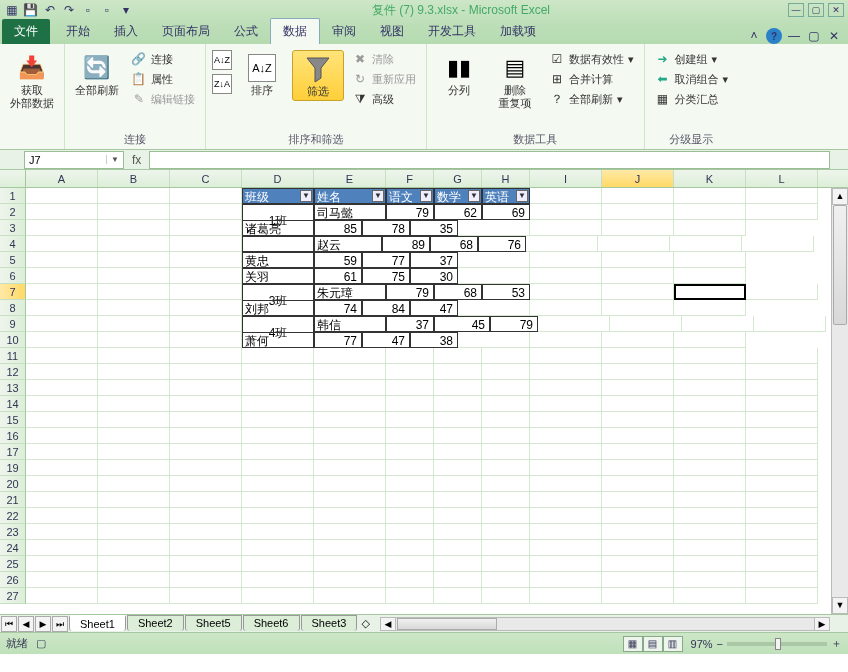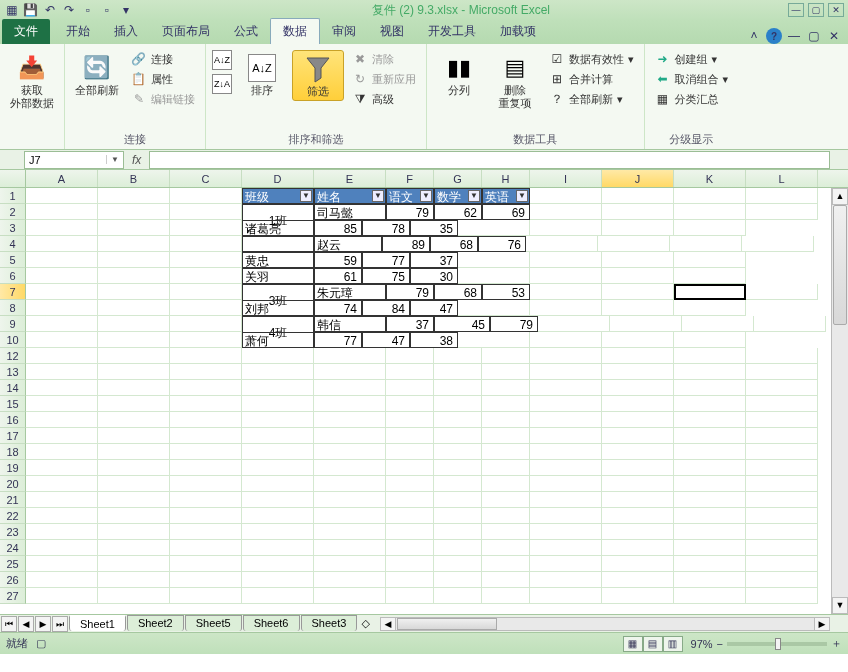--- a/index.html
+++ b/index.html
@@ -36,21 +36,21 @@
 .minibtn.disabled { color: #999; }
 .minibtn .ic { width: 16px; height: 16px; display: inline-flex; align-items: center; justify-content: center; font-size: 12px; }
 .sortstack { display:flex; flex-direction:column; gap:4px; align-items:center; }
 .azbox { border:1px solid #888; width:20px; height:20px; font-size:9px; display:flex; align-items:center; justify-content:center; background:#fff; }
 
 
 .fxrow { height: 20px; border-bottom: 1px solid #a6c8a0; display: flex; align-items: center; background: #e9f2e6; }
 .namebox { width: 100px; height: 18px; background: #fff; border: 1px solid #9bbd95; margin-left: 24px; display: flex; align-items: center; padding: 0 4px; font-size: 11px; }
 .namebox .dd { margin-left: auto; font-size: 8px; color: #555; border-left:1px solid #ccc; padding-left:4px;}
 .fxbtns { display: flex; align-items: center; gap: 6px; padding: 0 8px; color: #888; }
-.fxlabel { font-style: italic; color: #555; }
+.fxlabel { color: #555; }
 .fxinput { flex: 1; height: 18px; background: #fff; border: 1px solid #9bbd95; margin-right: 18px; }
 
 
 .gridwrap { position: relative; height: 462px; display: flex; flex-direction: column; }
 .colheads { display: flex; height: 18px; background: linear-gradient(#eef5ec,#dceed8); border-bottom: 1px solid #a6c8a0; }
 .corner { width: 26px; border-right: 1px solid #a6c8a0; background: linear-gradient(#eef5ec,#dceed8); }
 .ch { border-right: 1px solid #c7dec2; text-align: center; font-size: 11px; color: #335; line-height: 18px; }
 .ch.sel { background: linear-gradient(#ffe9a6,#ffd966); }
 .rows { flex: 1; overflow: hidden; position: relative; }
 .r { display: flex; height: 16px; }
@@ -99,21 +99,21 @@
 <div class="titlebar">
   <div class="qat">
     <span>▦</span>
     <span>💾</span>
     <span>↶</span>
     <span>↷</span>
     <span>▫</span>
     <span>▫</span>
     <span>▾</span>
   </div>
-  <div class="title">复件 (2) 9.3.xlsx - Microsoft Excel</div>
+  <div class="title">复件 (7) 9.3.xlsx - Microsoft Excel</div>
   <div class="winctl">
     <span>—</span>
     <span>▢</span>
     <span>✕</span>
   </div>
 </div>
 
 <div class="tabs">
   <div class="tab file">文件</div>
   <div class="tab">开始</div>
@@ -430,20 +430,35 @@
         <div class="c tdname" style="width: 72px;">萧何</div>
         <div class="c td" style="width: 48px;">77</div>
         <div class="c td" style="width: 48px;">47</div>
         <div class="c td" style="width: 48px;">38</div>
         <div class="c" style="width: 72px;"></div>
         <div class="c" style="width: 72px;"></div>
         <div class="c" style="width: 72px;"></div>
         <div class="c" style="width: 72px;"></div>
       </div>
       <div class="r">
+        <div class="rh">11</div>
+        <div class="c" style="width: 72px;"></div>
+        <div class="c" style="width: 72px;"></div>
+        <div class="c" style="width: 72px;"></div>
+        <div class="c" style="width: 72px;"></div>
+        <div class="c" style="width: 72px;"></div>
+        <div class="c" style="width: 48px;"></div>
+        <div class="c" style="width: 48px;"></div>
+        <div class="c" style="width: 48px;"></div>
+        <div class="c" style="width: 72px;"></div>
+        <div class="c" style="width: 72px;"></div>
+        <div class="c" style="width: 72px;"></div>
+        <div class="c" style="width: 72px;"></div>
+      </div>
+      <div class="r">
         <div class="rh">12</div>
         <div class="c" style="width: 72px;"></div>
         <div class="c" style="width: 72px;"></div>
         <div class="c" style="width: 72px;"></div>
         <div class="c" style="width: 72px;"></div>
         <div class="c" style="width: 72px;"></div>
         <div class="c" style="width: 48px;"></div>
         <div class="c" style="width: 48px;"></div>
         <div class="c" style="width: 48px;"></div>
         <div class="c" style="width: 72px;"></div>
@@ -506,35 +521,20 @@
         <div class="c" style="width: 48px;"></div>
         <div class="c" style="width: 48px;"></div>
         <div class="c" style="width: 48px;"></div>
         <div class="c" style="width: 72px;"></div>
         <div class="c" style="width: 72px;"></div>
         <div class="c" style="width: 72px;"></div>
         <div class="c" style="width: 72px;"></div>
       </div>
       <div class="r">
         <div class="rh">17</div>
-        <div class="c" style="width: 72px;"></div>
-        <div class="c" style="width: 72px;"></div>
-        <div class="c" style="width: 72px;"></div>
-        <div class="c" style="width: 72px;"></div>
-        <div class="c" style="width: 72px;"></div>
-        <div class="c" style="width: 48px;"></div>
-        <div class="c" style="width: 48px;"></div>
-        <div class="c" style="width: 48px;"></div>
-        <div class="c" style="width: 72px;"></div>
-        <div class="c" style="width: 72px;"></div>
-        <div class="c" style="width: 72px;"></div>
-        <div class="c" style="width: 72px;"></div>
-      </div>
-      <div class="r">
-        <div class="rh">18</div>
         <div class="c" style="width: 72px;"></div>
         <div class="c" style="width: 72px;"></div>
         <div class="c" style="width: 72px;"></div>
         <div class="c" style="width: 72px;"></div>
         <div class="c" style="width: 72px;"></div>
         <div class="c" style="width: 48px;"></div>
         <div class="c" style="width: 48px;"></div>
         <div class="c" style="width: 48px;"></div>
         <div class="c" style="width: 72px;"></div>
         <div class="c" style="width: 72px;"></div>

